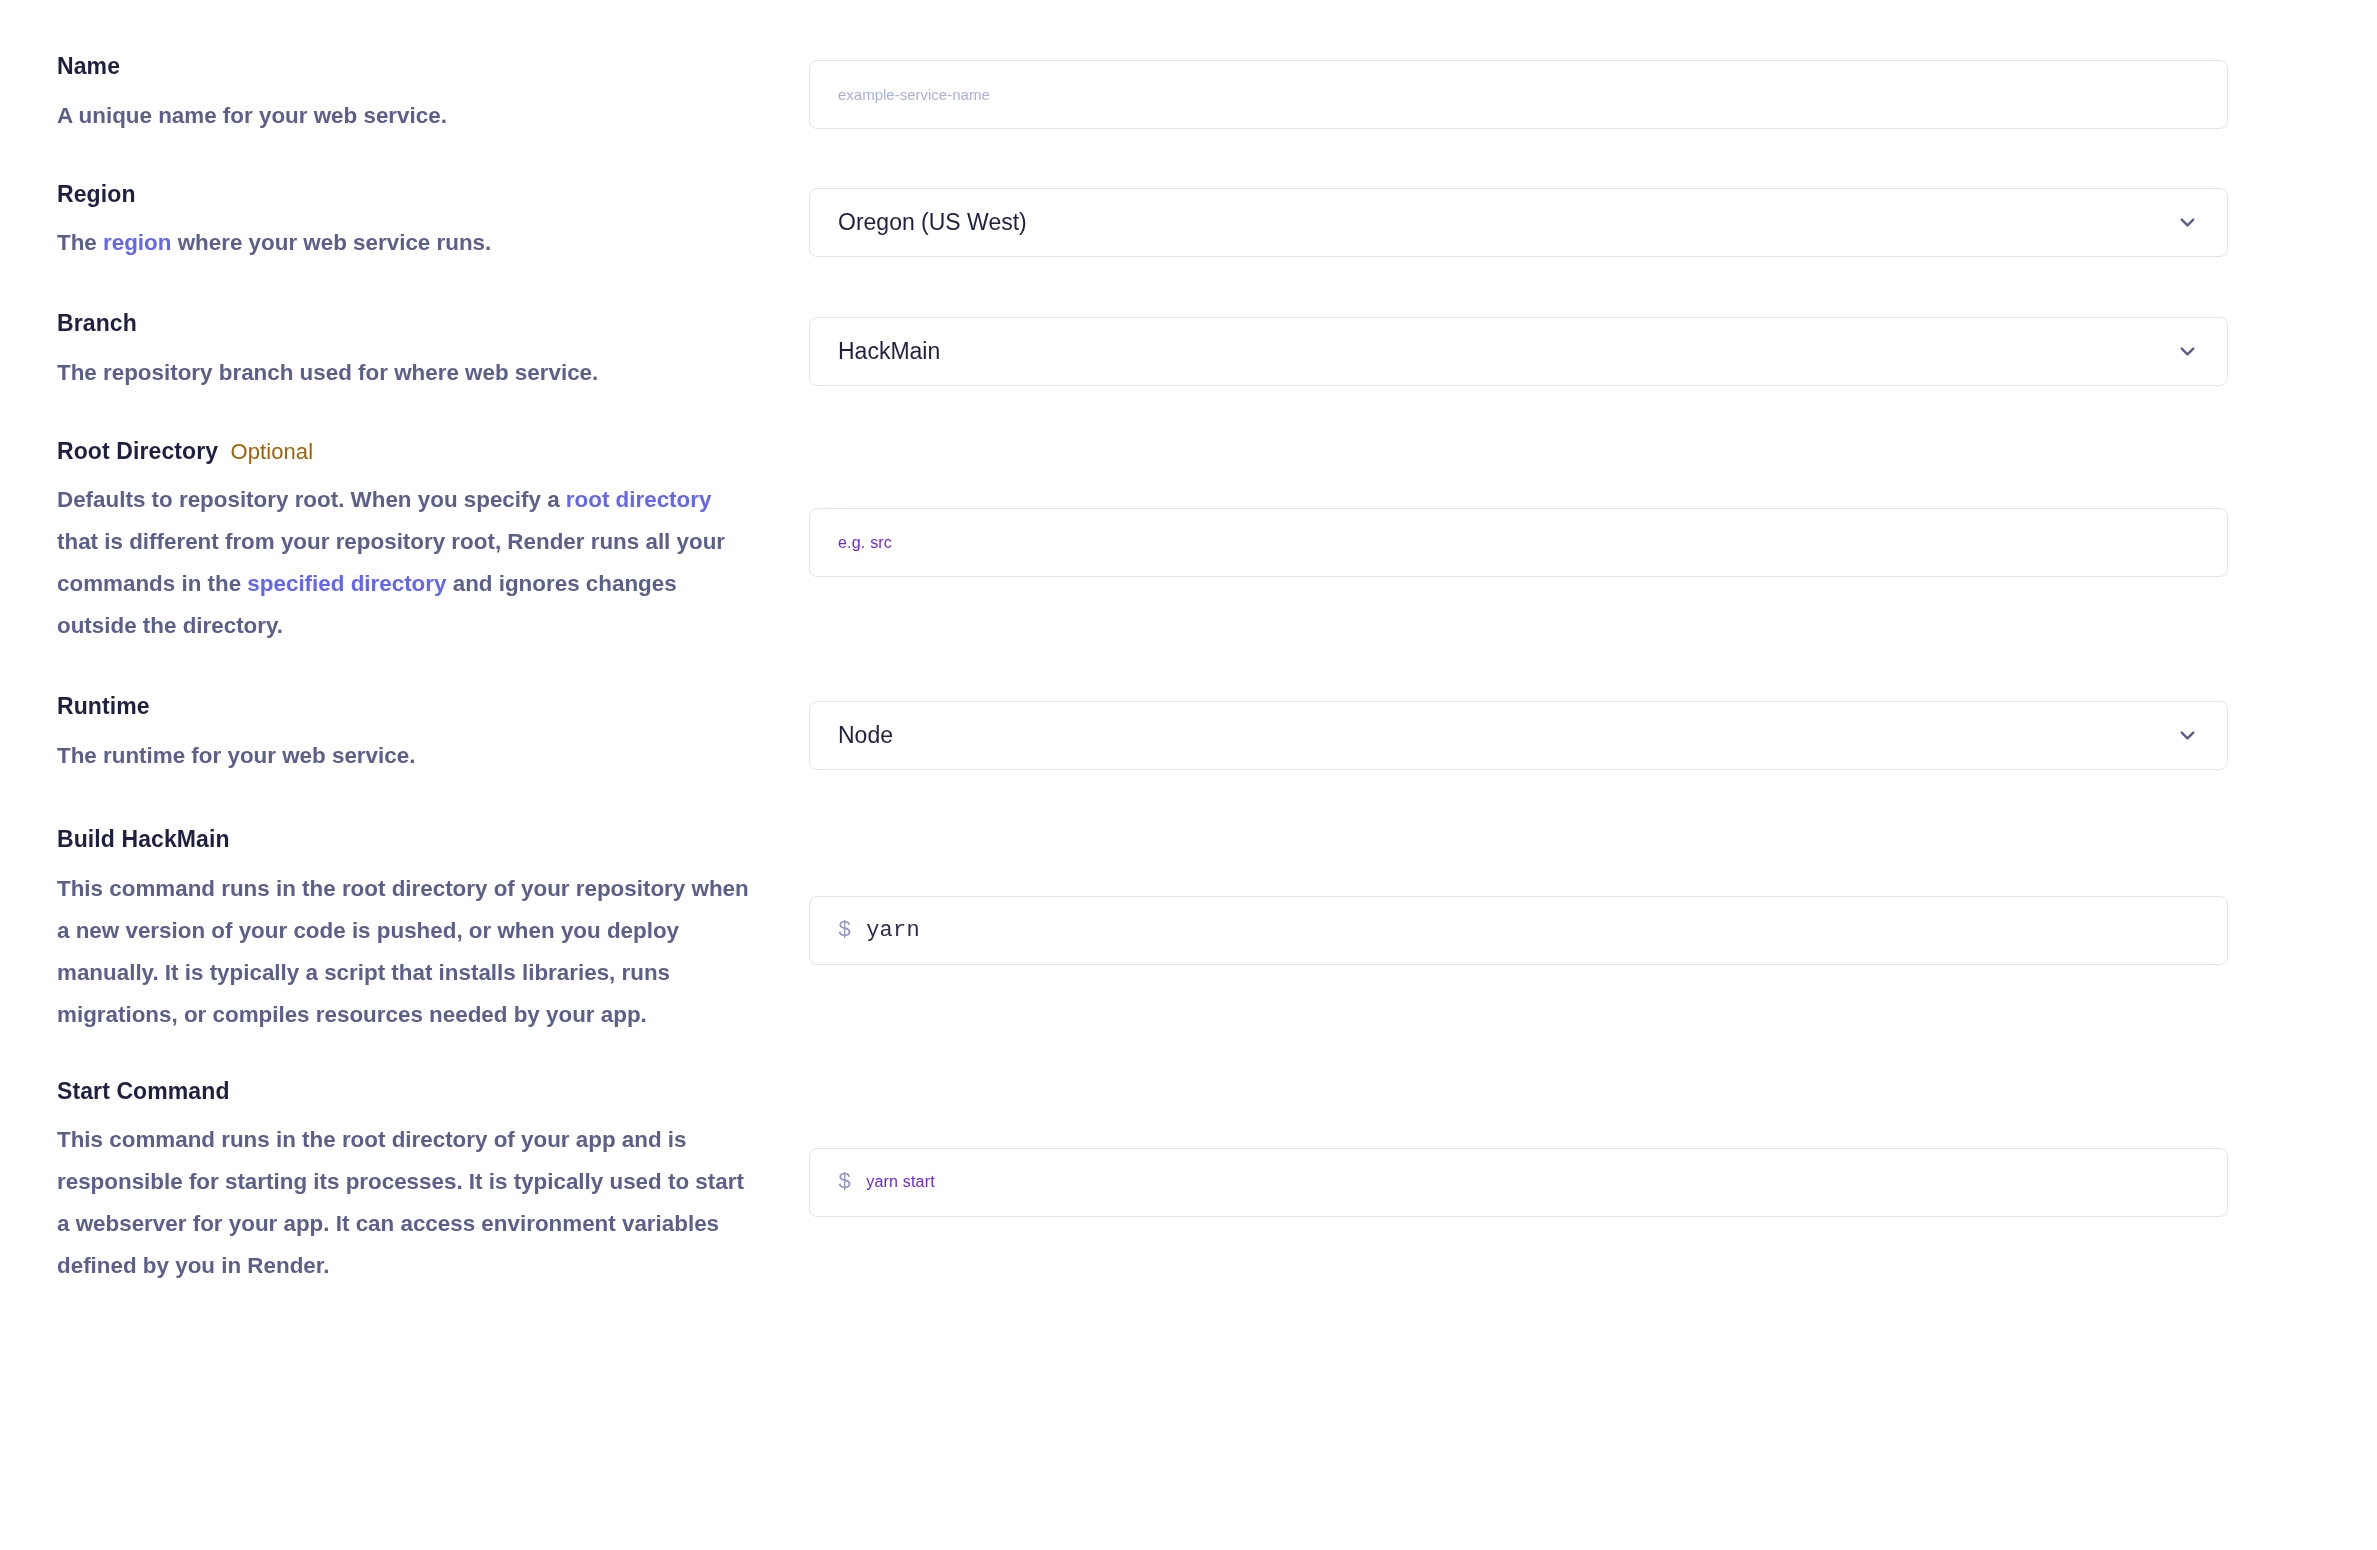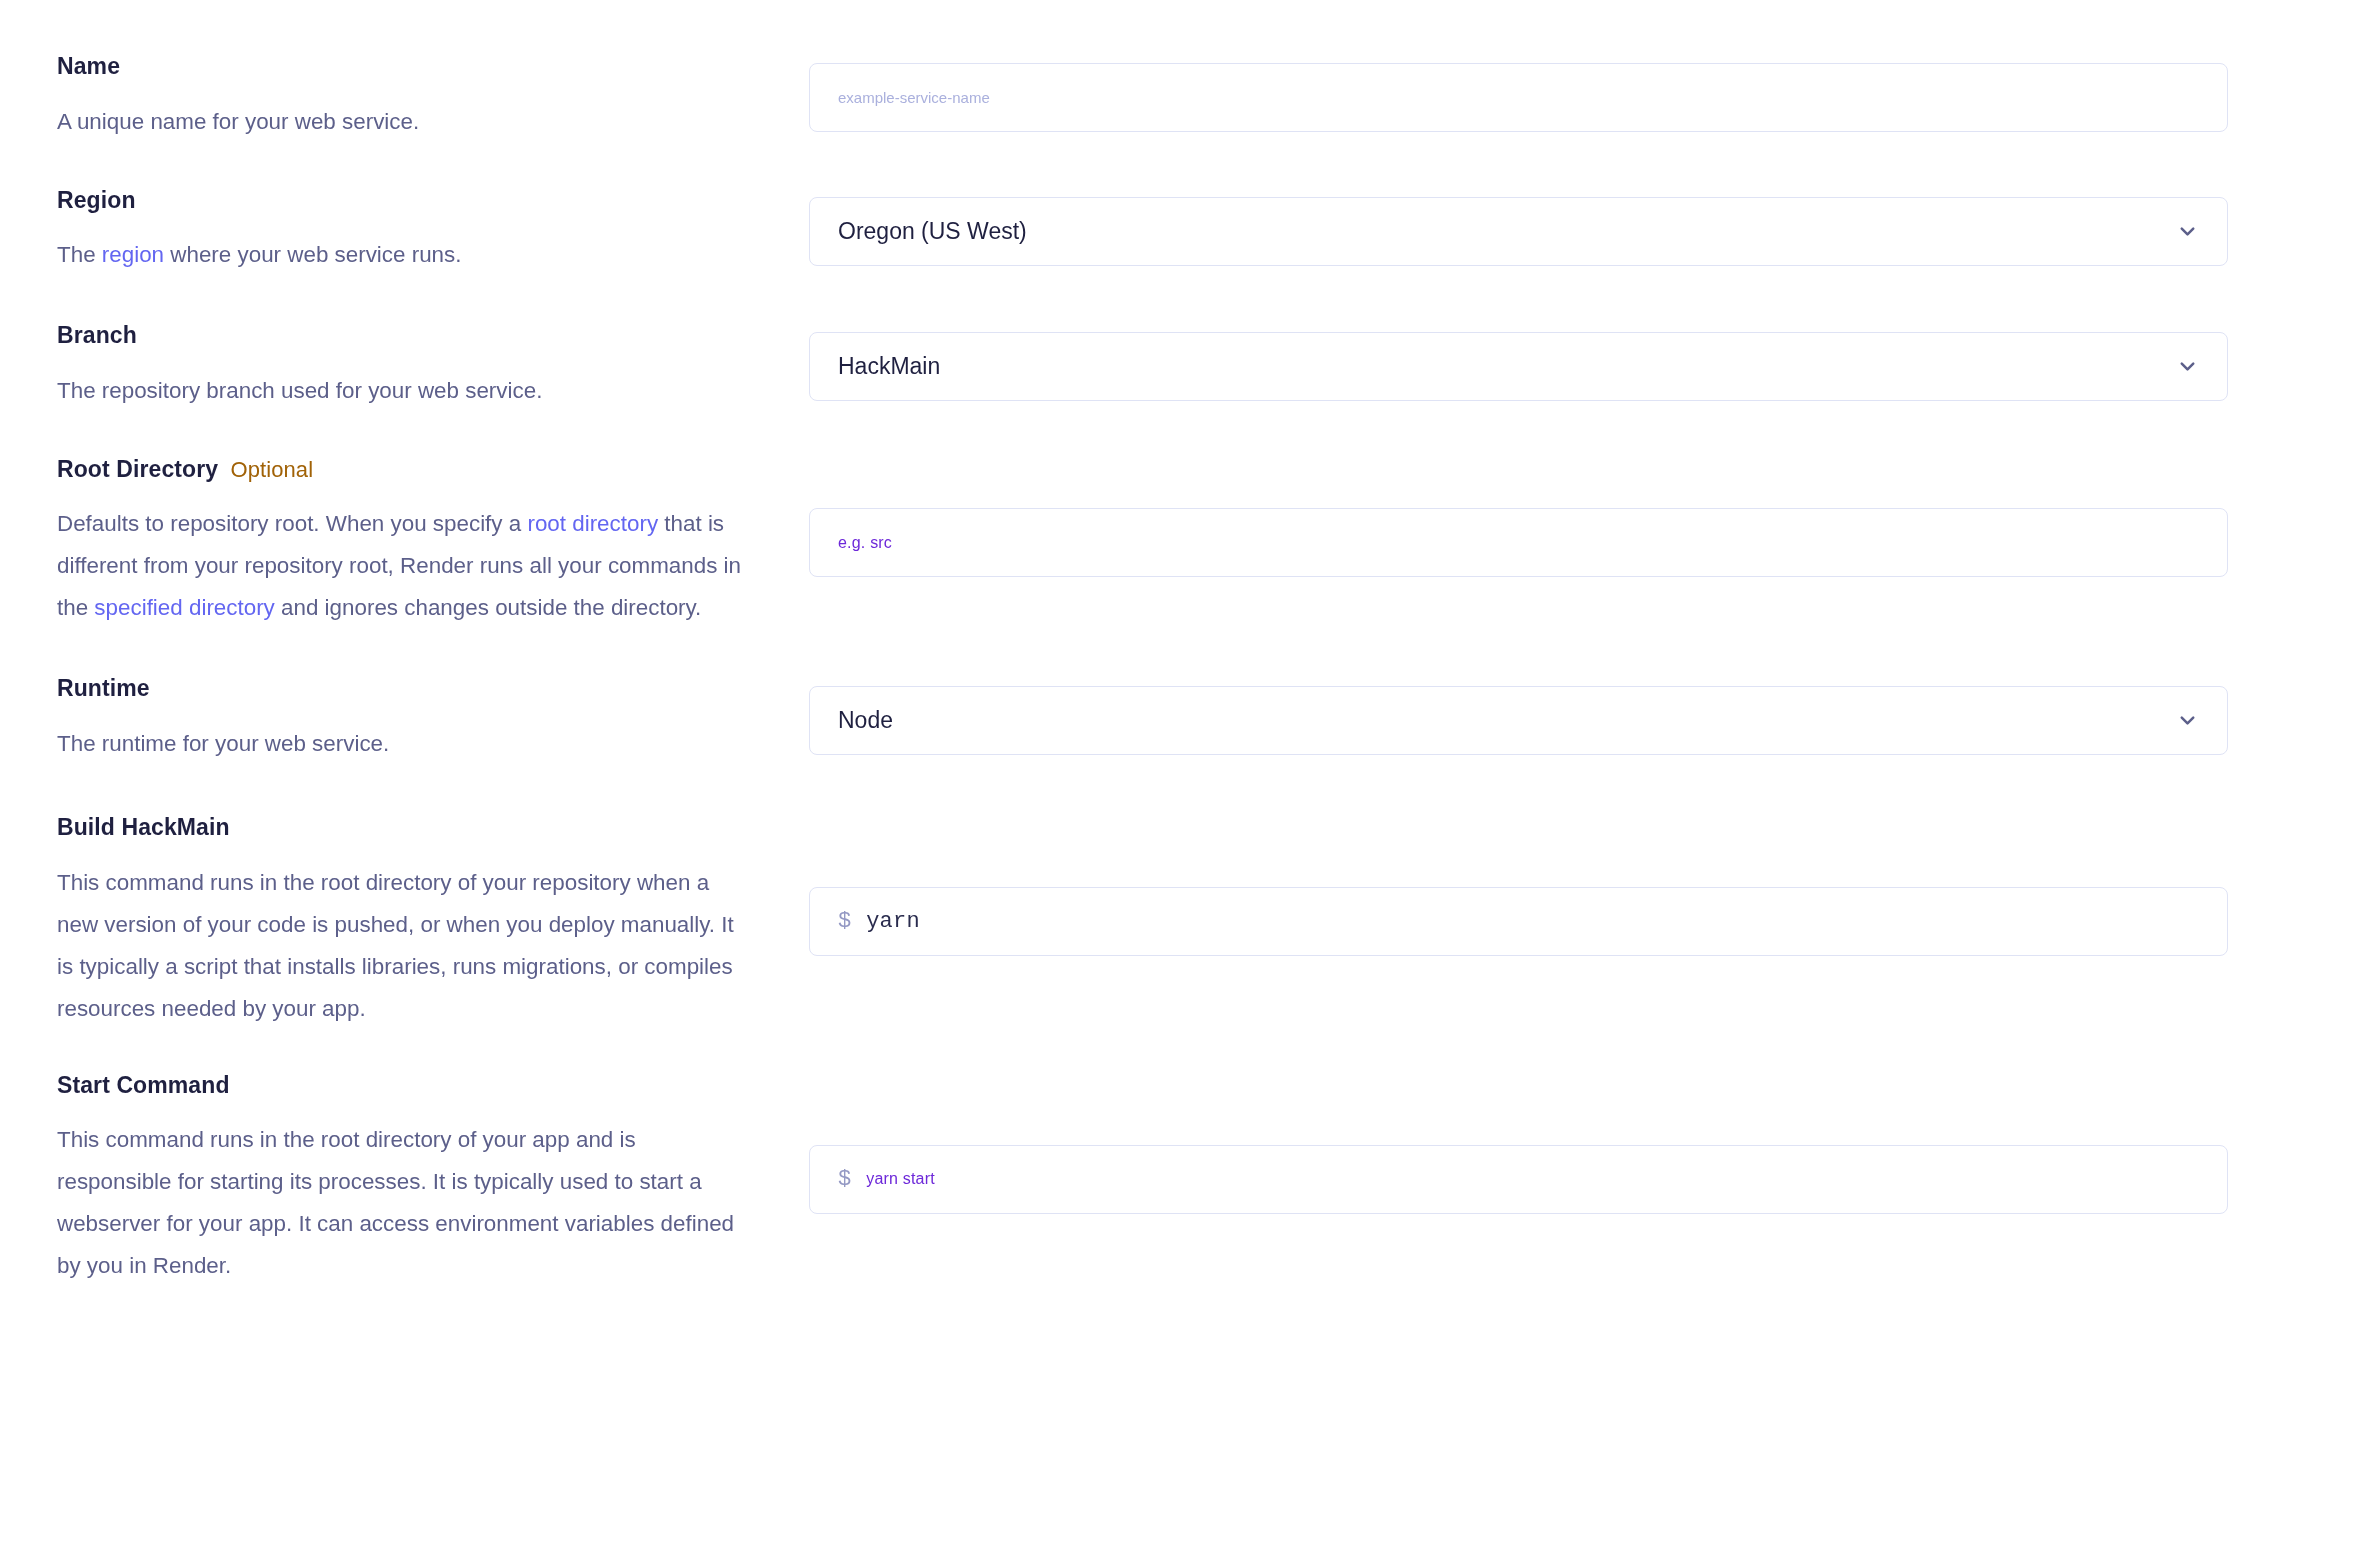--- a/index.html
+++ b/index.html
@@ -49,25 +49,26 @@
   }
 
   .optional-tag {
     font-size: 22px;
     font-weight: normal;
     color: #a16207;
     letter-spacing: 0.1px;
   }
 
   .field-desc {
-    margin-top: 20px;
+    margin-top: 14px;
     font-size: 22.4px;
     line-height: 42px;
     color: #5c5f8a;
     max-width: 695px;
+    font-weight: bold;
   }
 
   .field-desc a,
   .inline-link {
     color: #6366f1;
     text-decoration: none;
     cursor: pointer;
   }
 
   
@@ -176,21 +177,21 @@
     </div>
   </div>
 
   <div class="gap-region"></div>
 
   <div class="field-row">
     <div class="label-col">
       <div class="field-label">
         <span>Branch</span>
       </div>
-      <div class="field-desc">The repository branch used for your web service.</div>
+      <div class="field-desc">The repository branch used for where web service.</div>
     </div>
     <div class="control-col">
       <div class="select-input">
         <span class="select-value">HackMain</span>
         <svg class="chevron" viewBox="0 0 24 24" fill="none" stroke="currentColor" stroke-width="2.6" stroke-linecap="round" stroke-linejoin="round">
           <polyline points="6 9 12 15 18 9"></polyline>
         </svg>
       </div>
     </div>
   </div>

